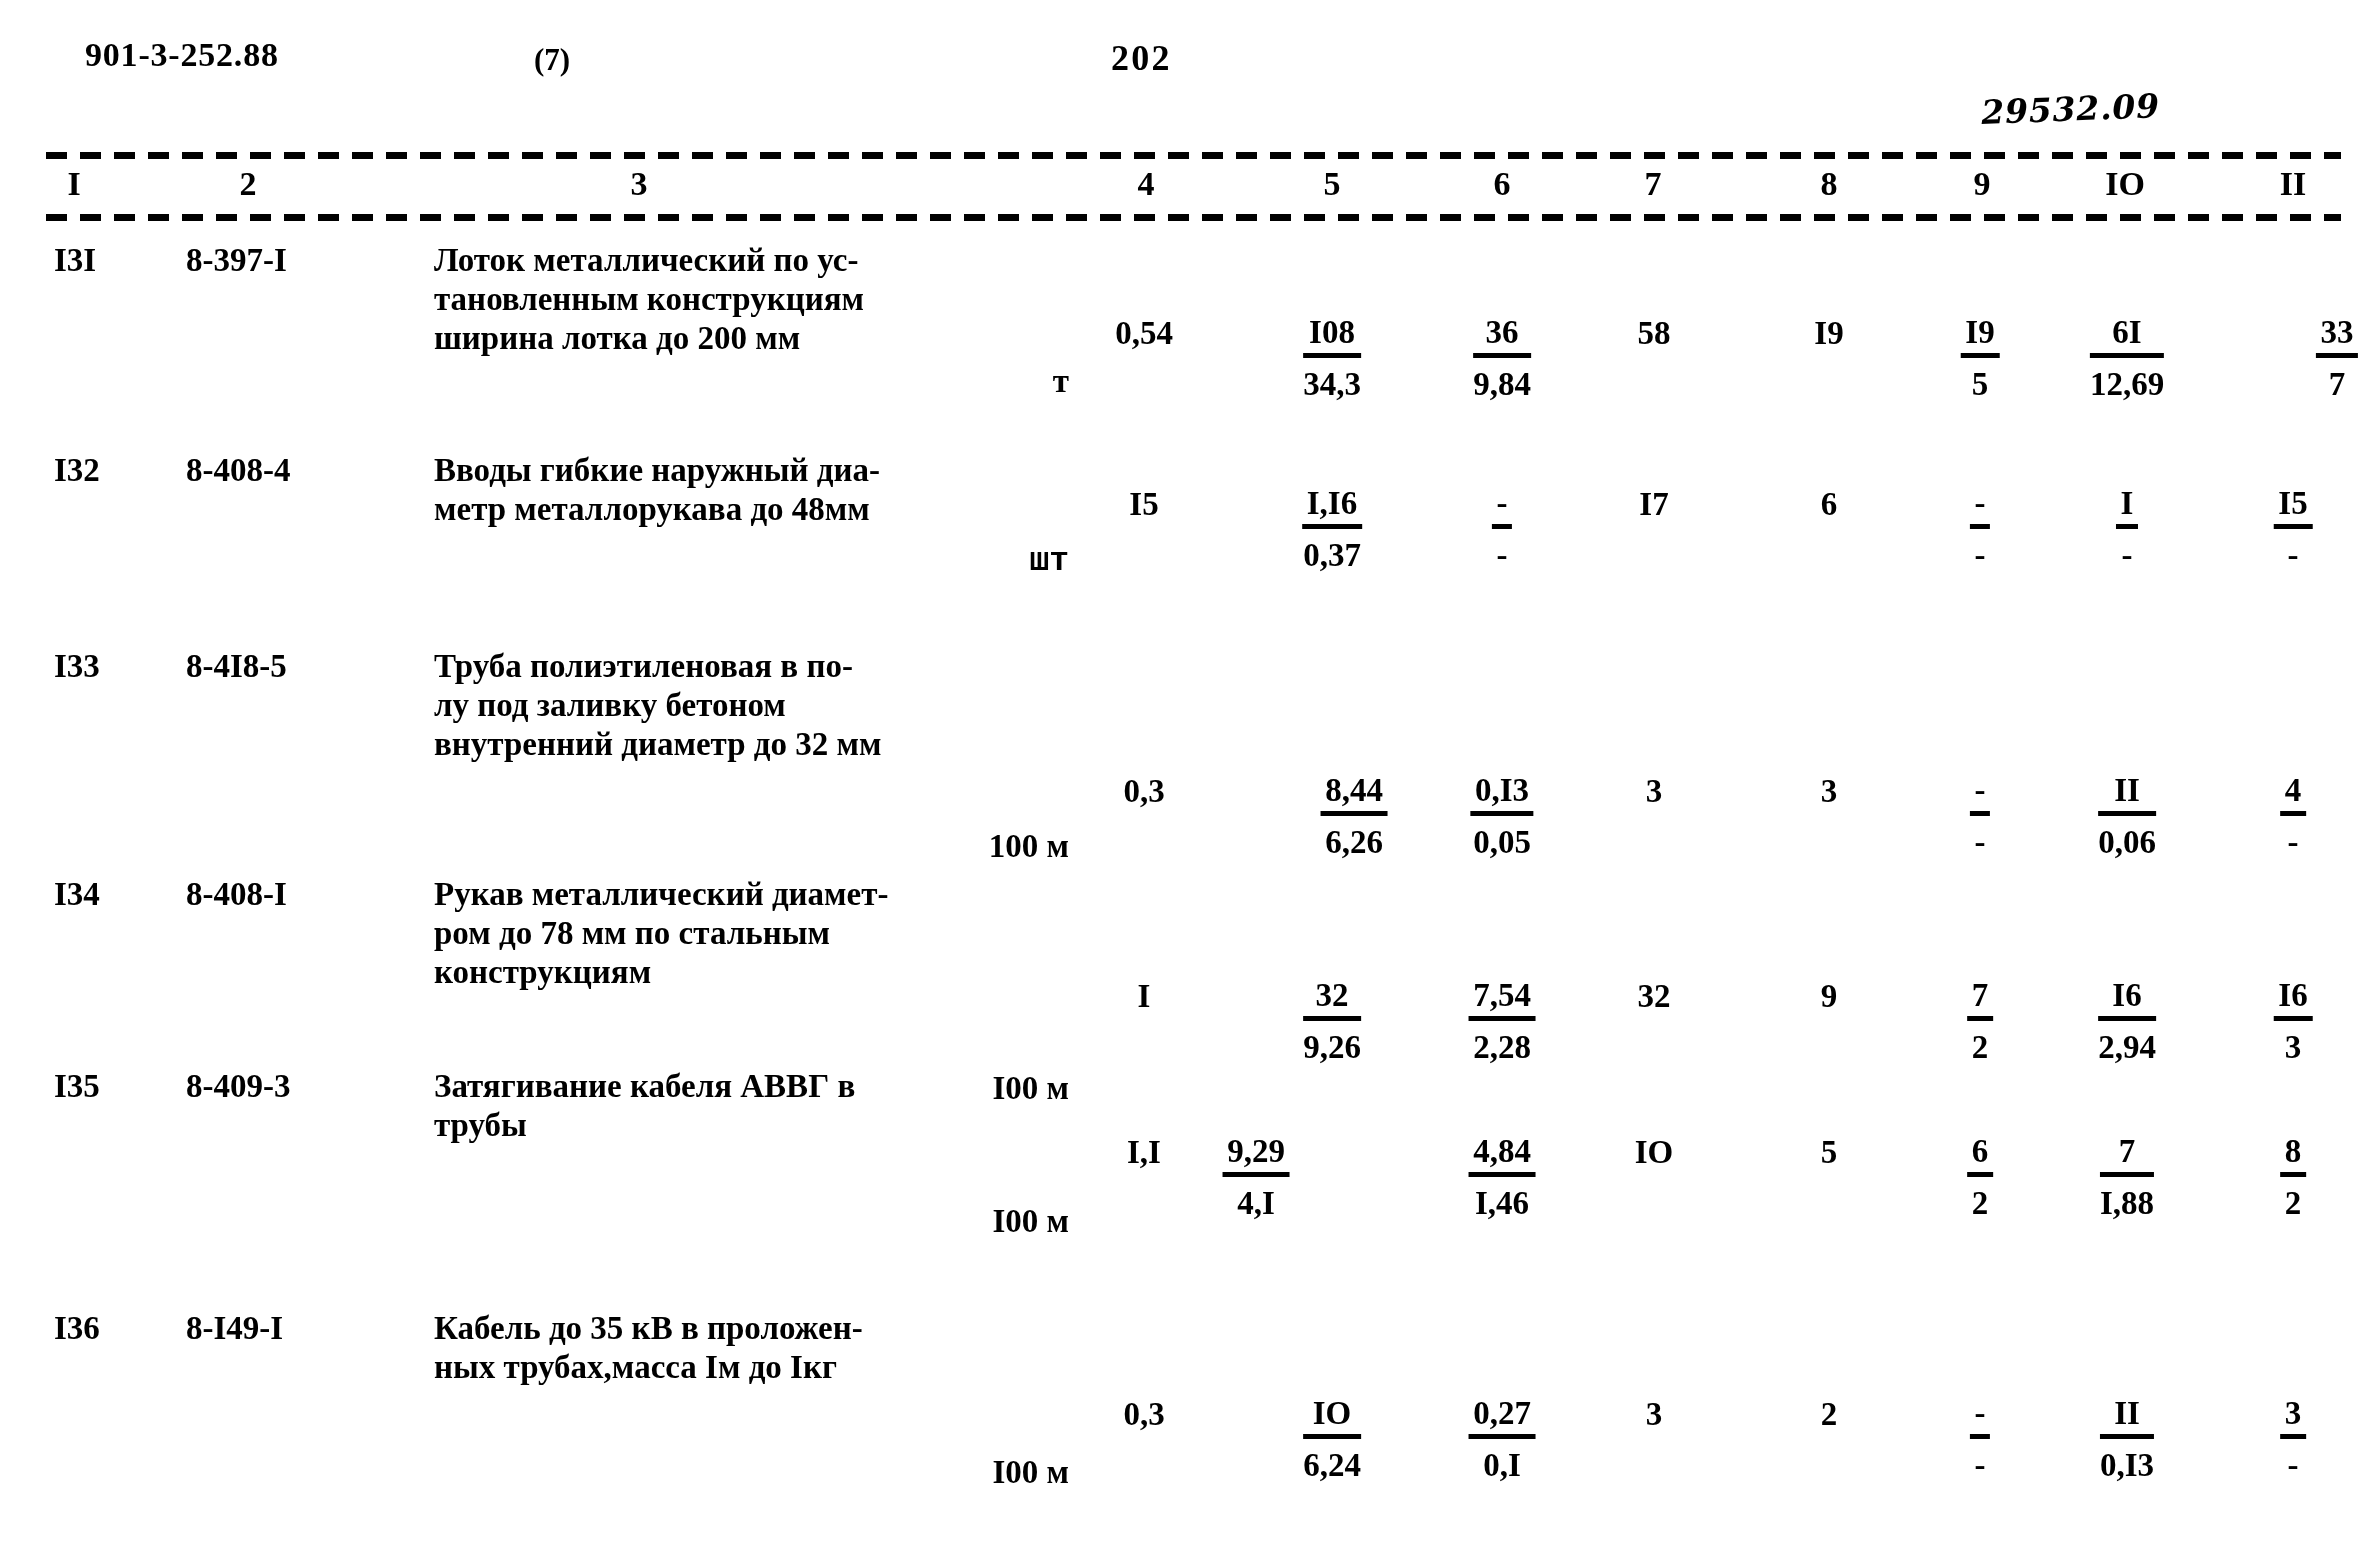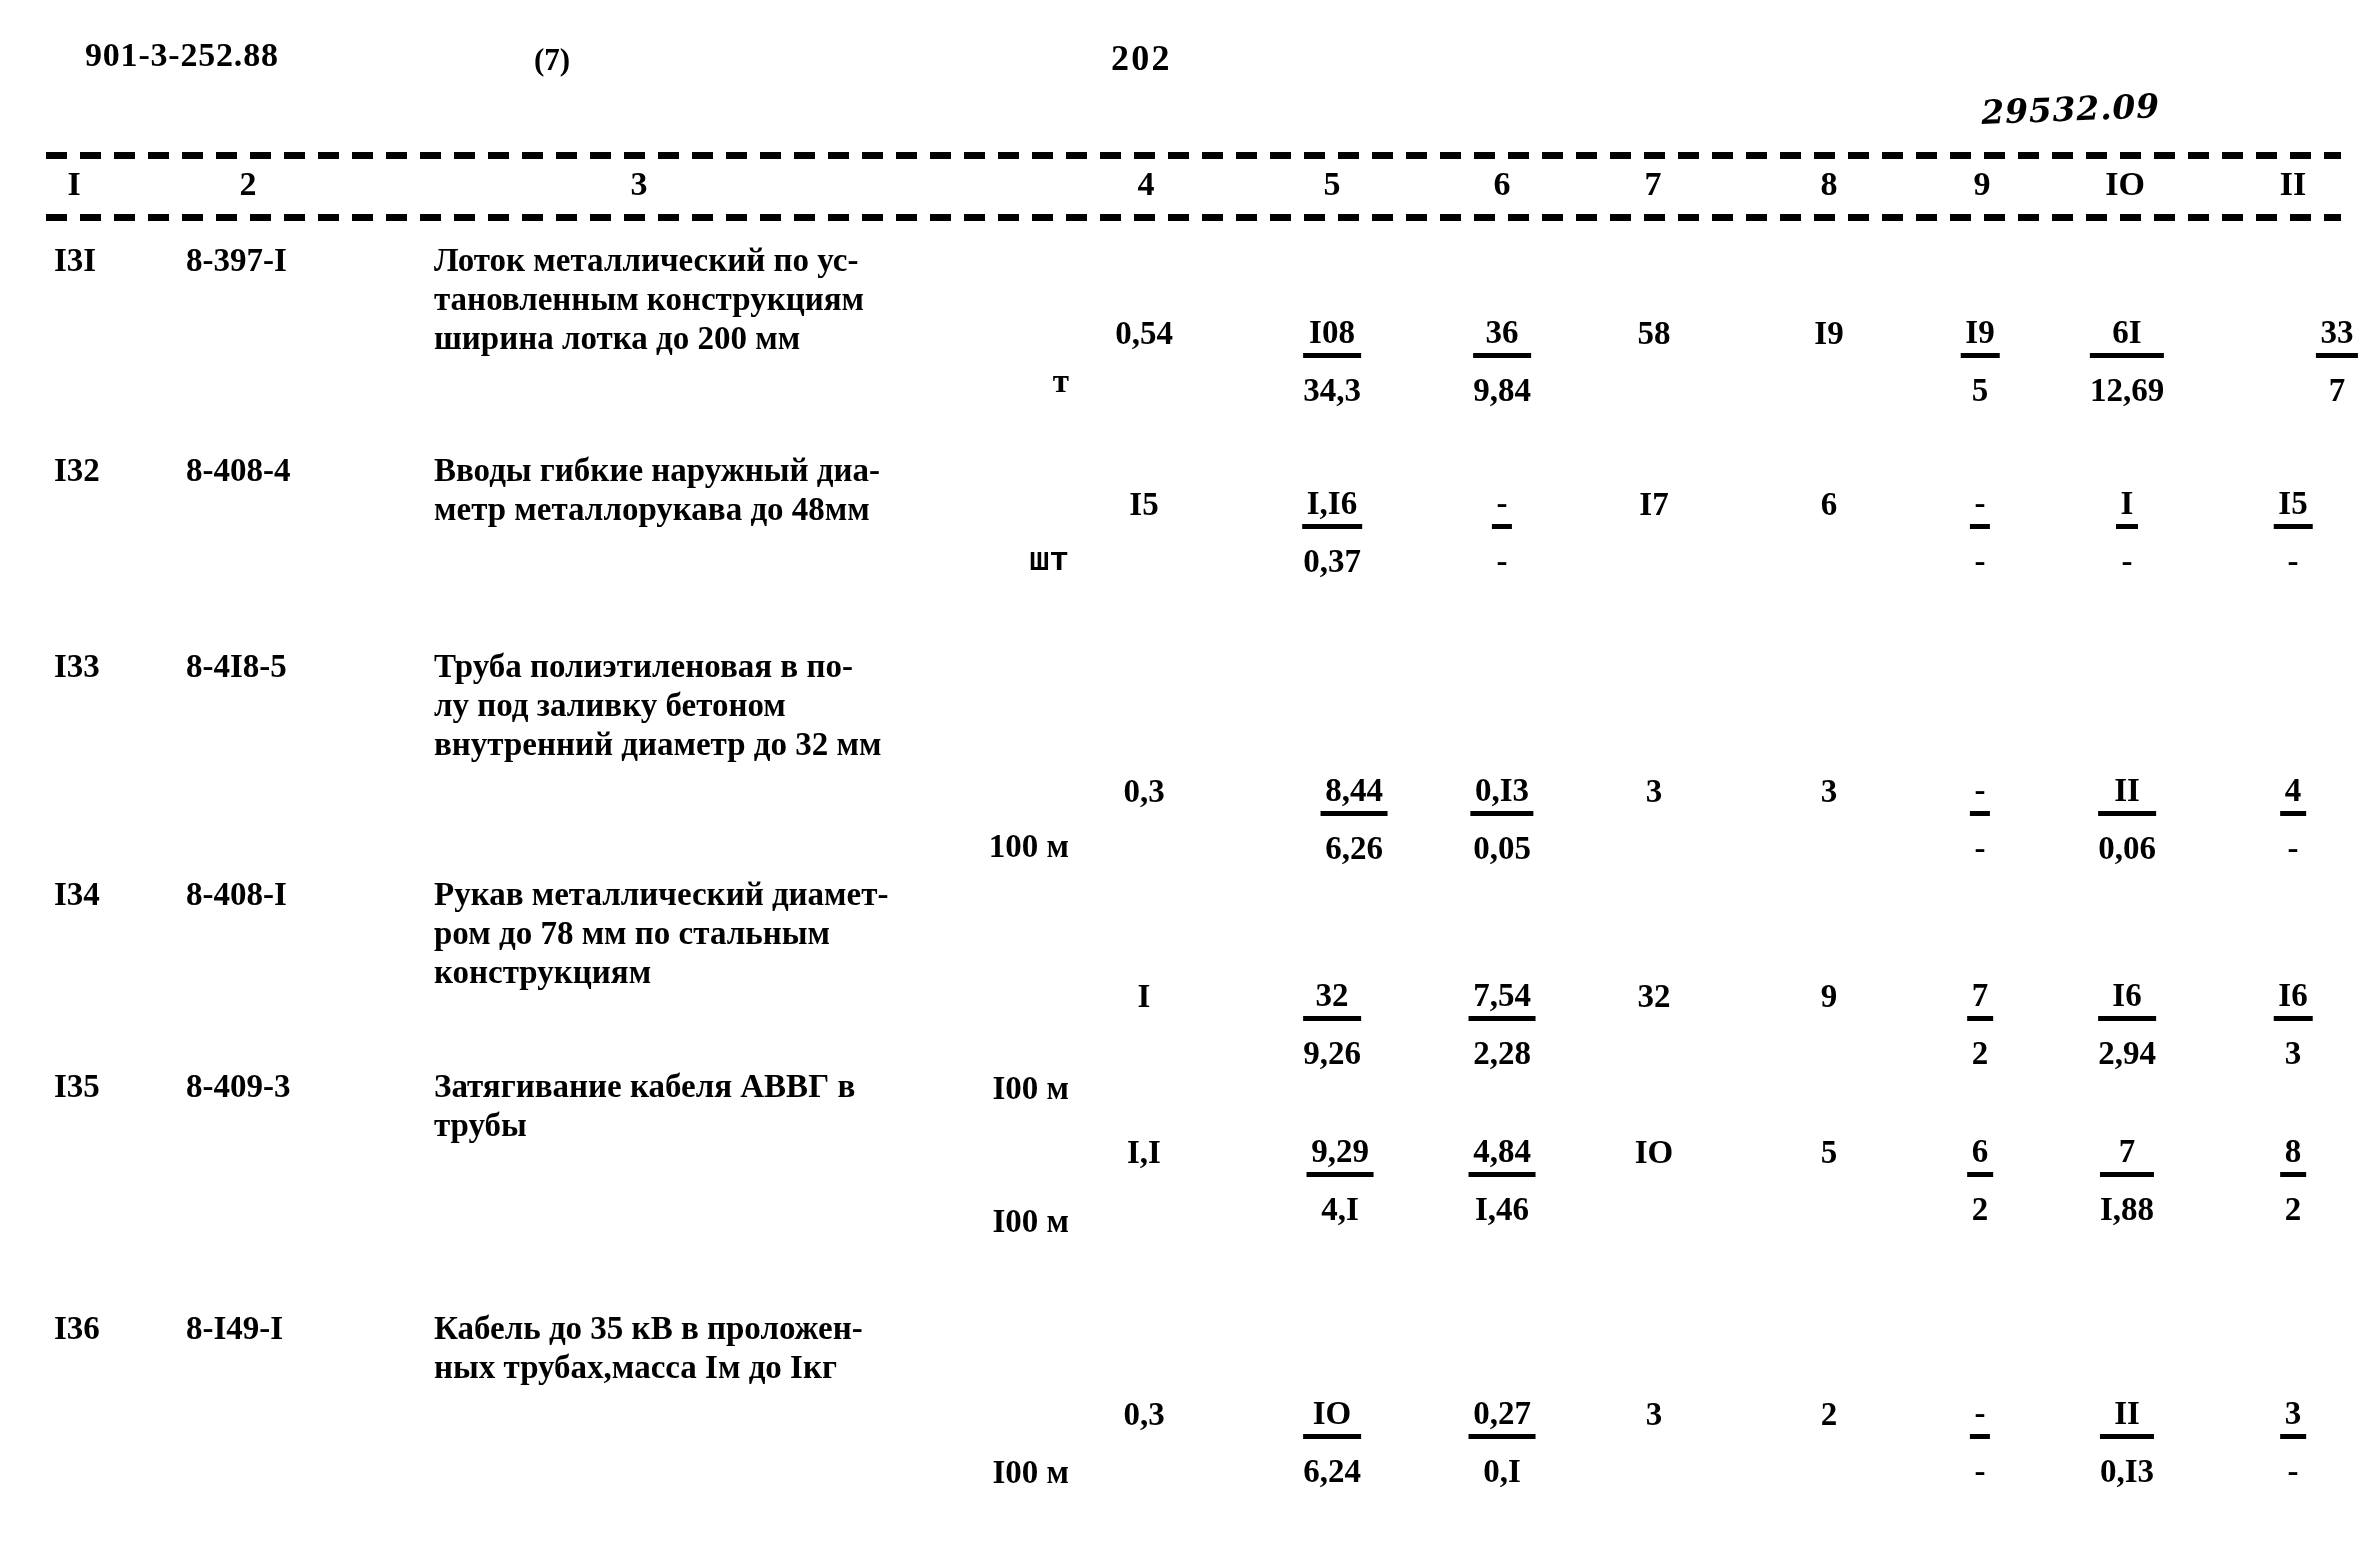--- a/index.html
+++ b/index.html
@@ -151,21 +151,21 @@
     text-align: center;
   }
   .frac .top {
     display: block;
     padding: 0 4.6px 0.8px 4.6px;
     border-bottom: 5.4px solid #000;
     line-height: 39px;
   }
   .frac .bot {
     display: block;
-    padding-top: 13px;
+    padding-top: 7px;
     line-height: 39px;
   }
   .plain {
     display: inline-block;
     line-height: 39px;
   }
 </style>
 </head>
 <body>
 
@@ -266,21 +266,21 @@
     </div>
     <div class="row" style="height: 0px;">
       <div class="cell c-no" style="top: 842px;">I35</div>
       <div class="cell c-code" style="top: 842px;">8-409-3</div>
       <div class="cell c-desc" style="top: 842px;">
         <span class="dline">Затягивание кабеля АВВГ в</span>
         <span class="dline">трубы</span>
       </div>
       <div class="cell c-unit" style="top: 977px;">I00 м</div>
       <div class="num" style="left: 1144px; top: 907px;"><span class="plain">I,I</span></div>
-      <div class="num" style="left: 1340px; top: 907px;"><span class="frac"><span class="top">9,29</span><span class="bot">4,I</span></span></div>
+      <div class="num" style="left: 1256px; top: 907px;"><span class="frac"><span class="top">9,29</span><span class="bot">4,I</span></span></div>
       <div class="num" style="left: 1502px; top: 907px;"><span class="frac"><span class="top">4,84</span><span class="bot">I,46</span></span></div>
       <div class="num" style="left: 1654px; top: 907px;"><span class="plain">IO</span></div>
       <div class="num" style="left: 1829px; top: 907px;"><span class="plain">5</span></div>
       <div class="num" style="left: 1980px; top: 907px;"><span class="frac"><span class="top">6</span><span class="bot">2</span></span></div>
       <div class="num" style="left: 2127px; top: 907px;"><span class="frac"><span class="top">7</span><span class="bot">I,88</span></span></div>
       <div class="num" style="left: 2293px; top: 907px;"><span class="frac"><span class="top">8</span><span class="bot">2</span></span></div>
     </div>
     <div class="row" style="height: 0px;">
       <div class="cell c-no" style="top: 1084px;">I36</div>
       <div class="cell c-code" style="top: 1084px;">8-I49-I</div>

